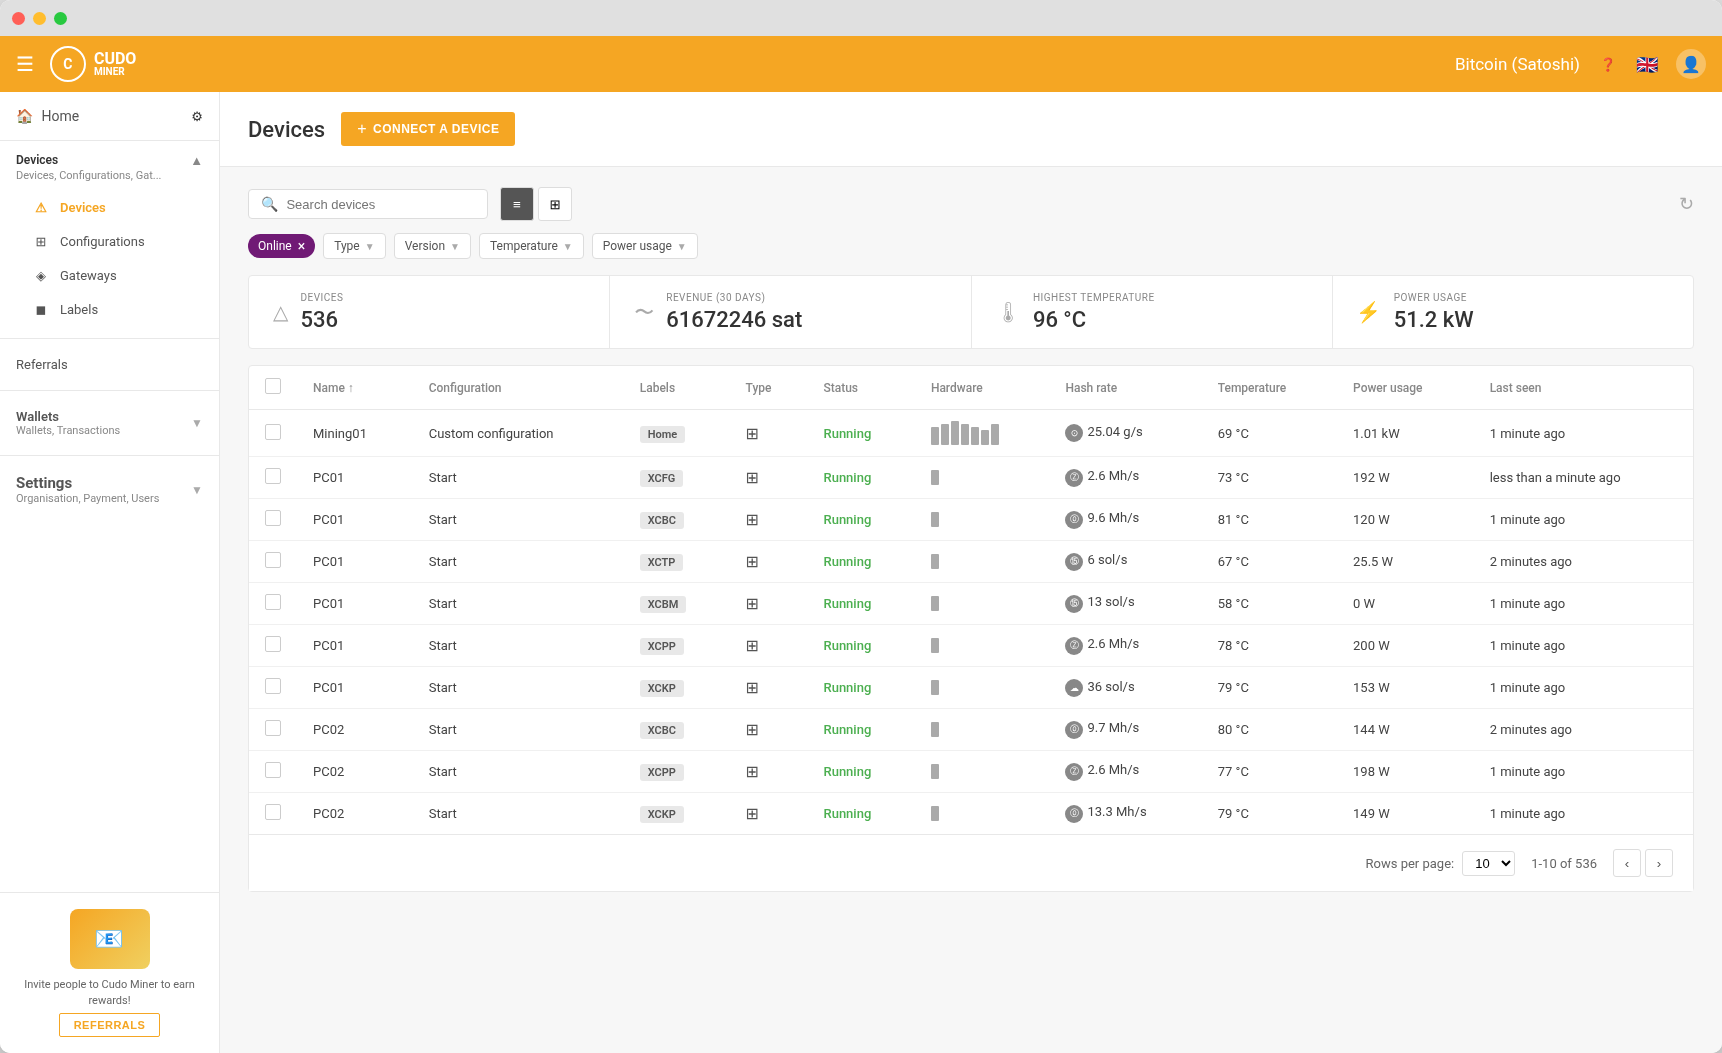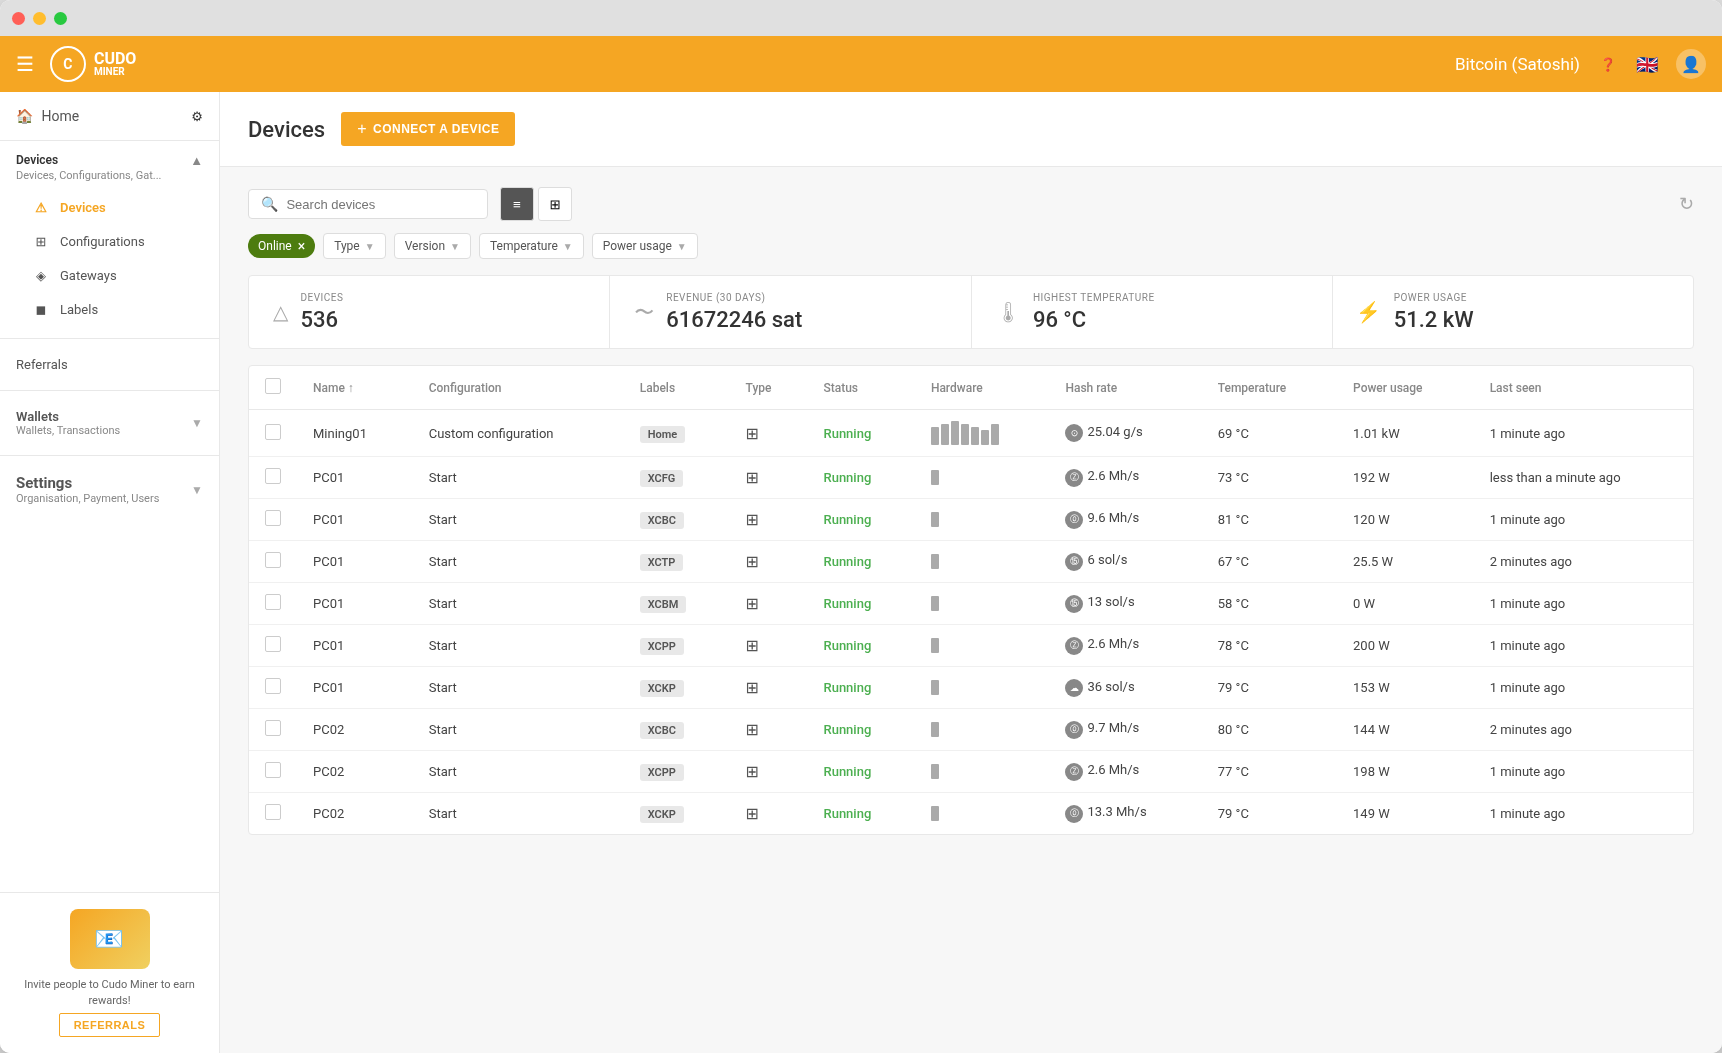--- a/index.html
+++ b/index.html
@@ -59,21 +59,21 @@
     .main-content { padding: 20px 28px; }
     .search-box { display: flex; align-items: center; border: 1px solid #ddd; border-radius: 4px; padding: 6px 12px; background: #fff; gap: 8px; width: 240px; }
     .search-box input { border: none; outline: none; font-size: 13px; color: #555; width: 100%; background: transparent; }
     .search-icon { color: #aaa; font-size: 14px; }
     .view-toggle { display: flex; gap: 4px; }
     .view-btn { width: 34px; height: 34px; border: 1px solid #ddd; background: #fff; display: flex; align-items: center; justify-content: center; cursor: pointer; border-radius: 3px; }
     .view-btn.active { background: #555; color: #fff; }
 
     
     .active-filters { display: flex; align-items: center; gap: 8px; margin-bottom: 16px; flex-wrap: wrap; }
-    .filter-chip { background: #4d7c0f; color: #fff; border-radius: 12px; padding: 4px 10px; font-size: 12px; display: flex; align-items: center; gap: 6px; }
+    .filter-chip { background: #701a75; color: #fff; border-radius: 12px; padding: 4px 10px; font-size: 12px; display: flex; align-items: center; gap: 6px; }
     .filter-chip-x { cursor: pointer; font-size: 14px; }
     .filter-dropdown { border: 1px solid #ddd; background: #fff; border-radius: 4px; padding: 5px 10px; font-size: 12px; cursor: pointer; display: flex; align-items: center; gap: 5px; color: #555; }
     .filter-dropdown-arrow { font-size: 10px; color: #aaa; }
 
     
     .stats-bar { display: flex; gap: 0; margin-bottom: 16px; background: #fff; border: 1px solid #e8e8e8; border-radius: 4px; }
     .stat-item { flex: 1; padding: 16px 24px; border-right: 1px solid #e8e8e8; }
     .stat-item:last-child { border-right: none; }
     .stat-label { font-size: 10px; text-transform: uppercase; color: #888; letter-spacing: 0.5px; margin-bottom: 4px; }
     .stat-value { font-size: 22px; font-weight: 500; color: #333; }
@@ -483,17 +483,32 @@
                     </div>
                   </td>
       <td><span style="background:#888;color:#fff;border-radius:50%;width:18px;height:18px;display:inline-flex;align-items:center;justify-content:center;font-size:9px;margin-right:4px;">⓪</span>13.3 Mh/s</td>
       <td>79 °C</td>
       <td>149 W</td>
       <td>1 minute ago</td>
     </tr>
               </tbody>
           </table>
 
+          <div class="pagination">
+            <div class="rows-per-page">
+              <span>Rows per page:</span>
+              <select class="rows-select">
+                <option>10</option>
+                <option>25</option>
+                <option>50</option>
+              </select>
+            </div>
+            <span class="page-info">1-10 of 536</span>
+            <div class="page-nav">
+              <button class="page-nav-btn">‹</button>
+              <button class="page-nav-btn">›</button>
+            </div>
+          </div>
         </div>
       </div>
     </div>
   </div>
 </div>
 
 </body></html>

